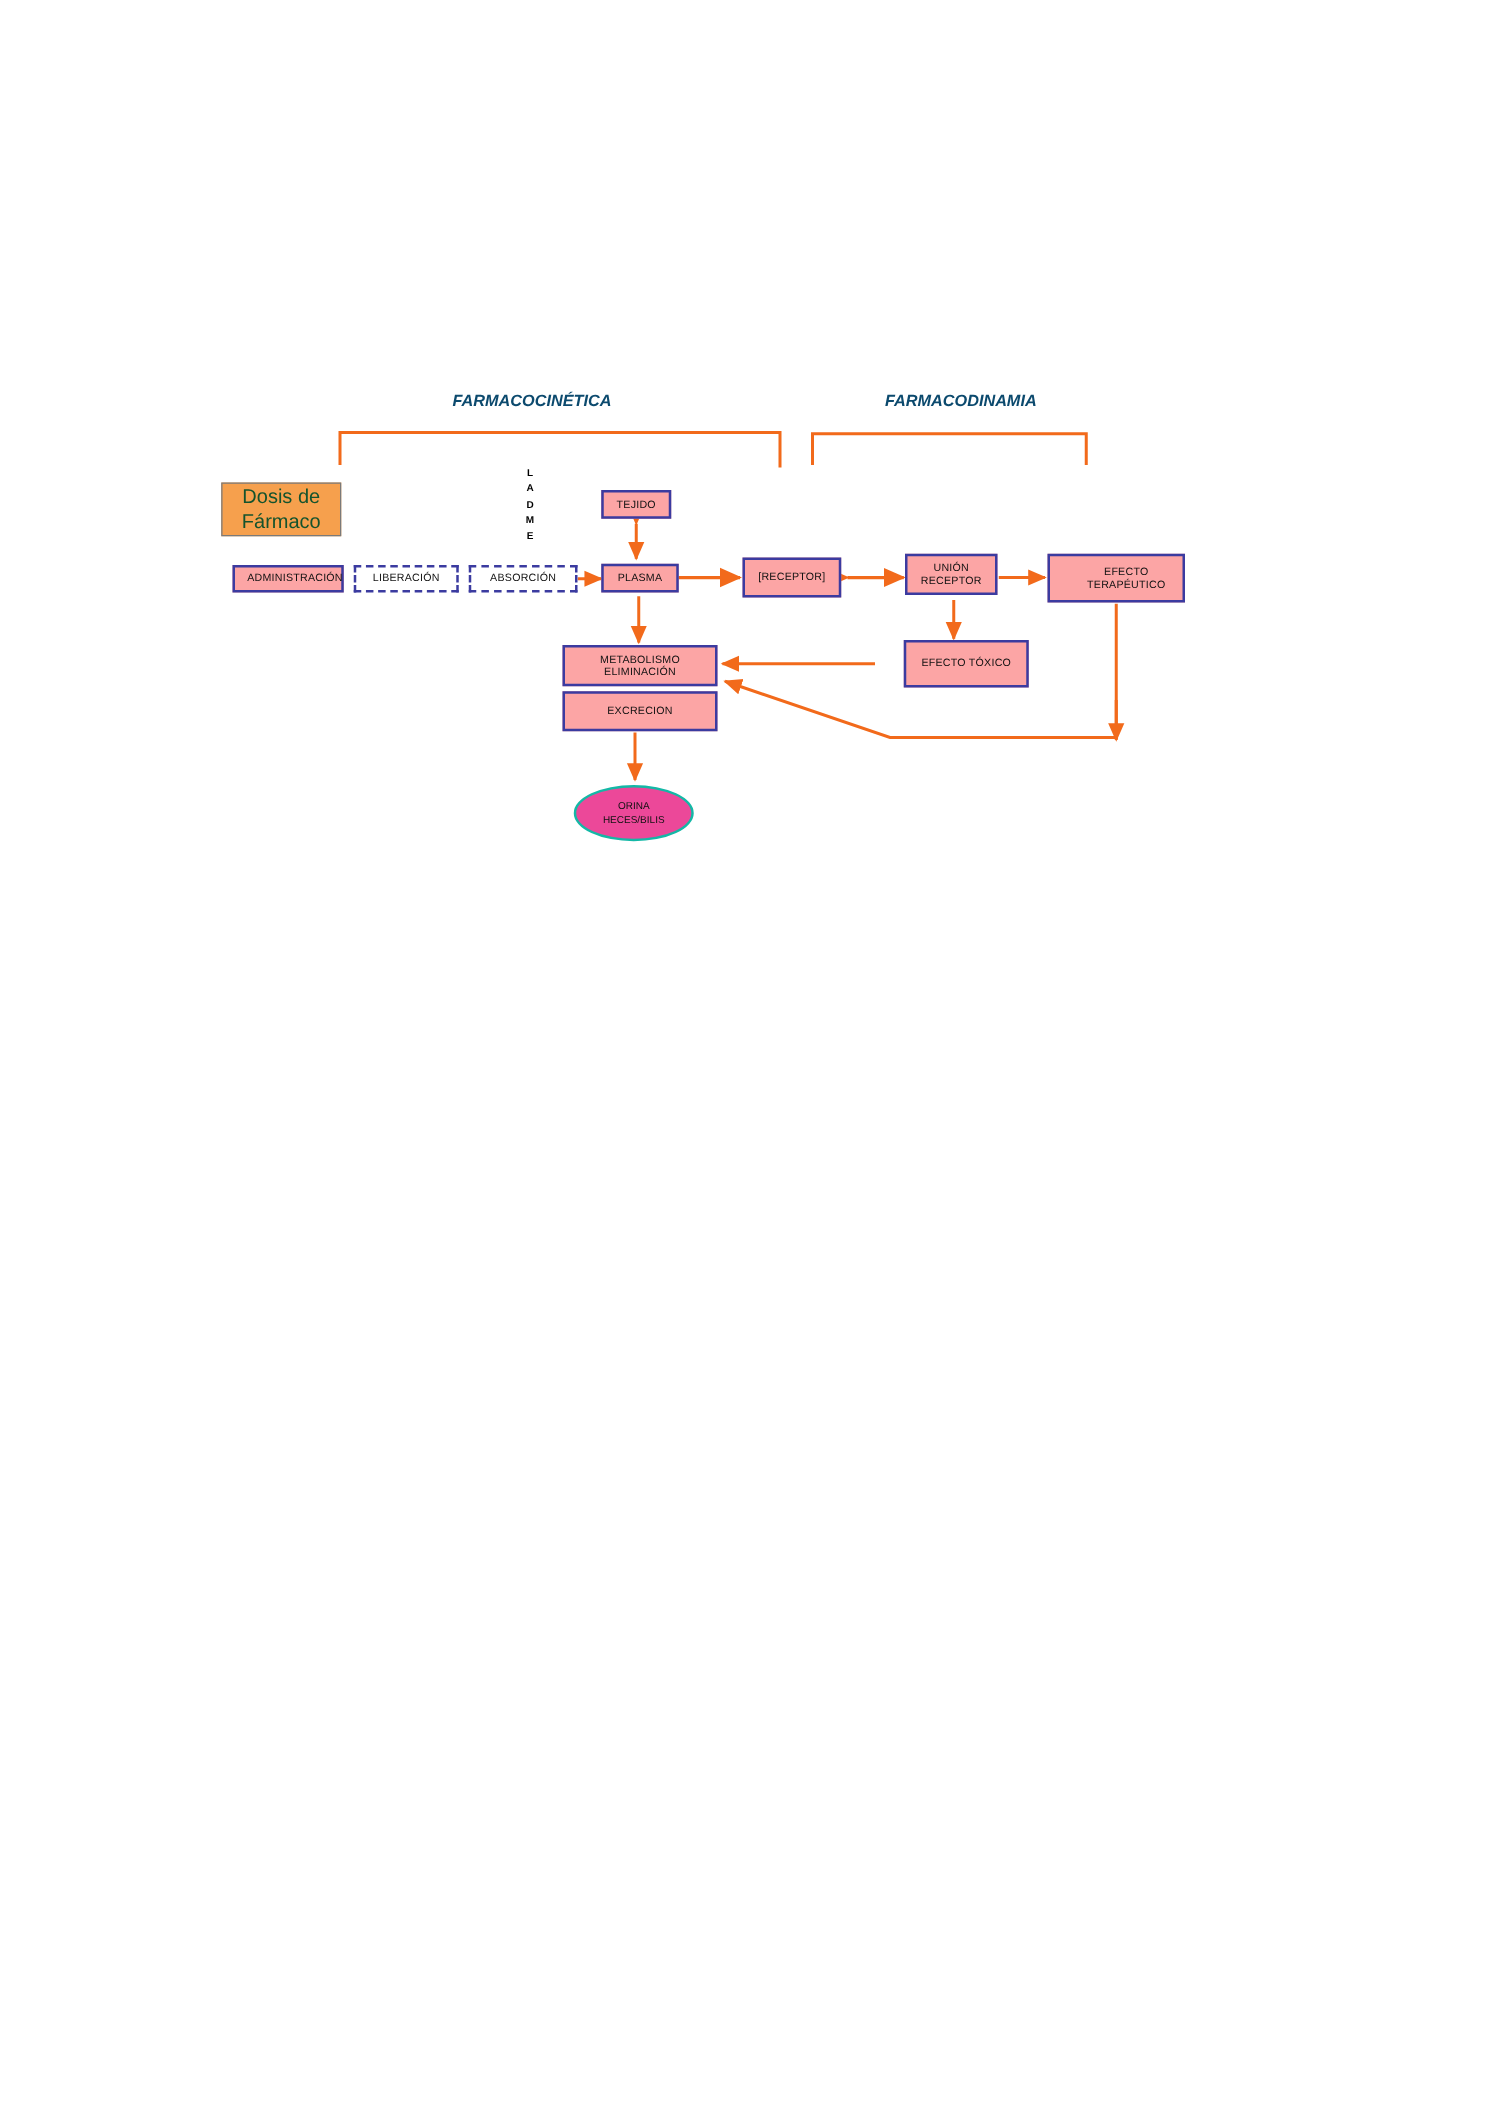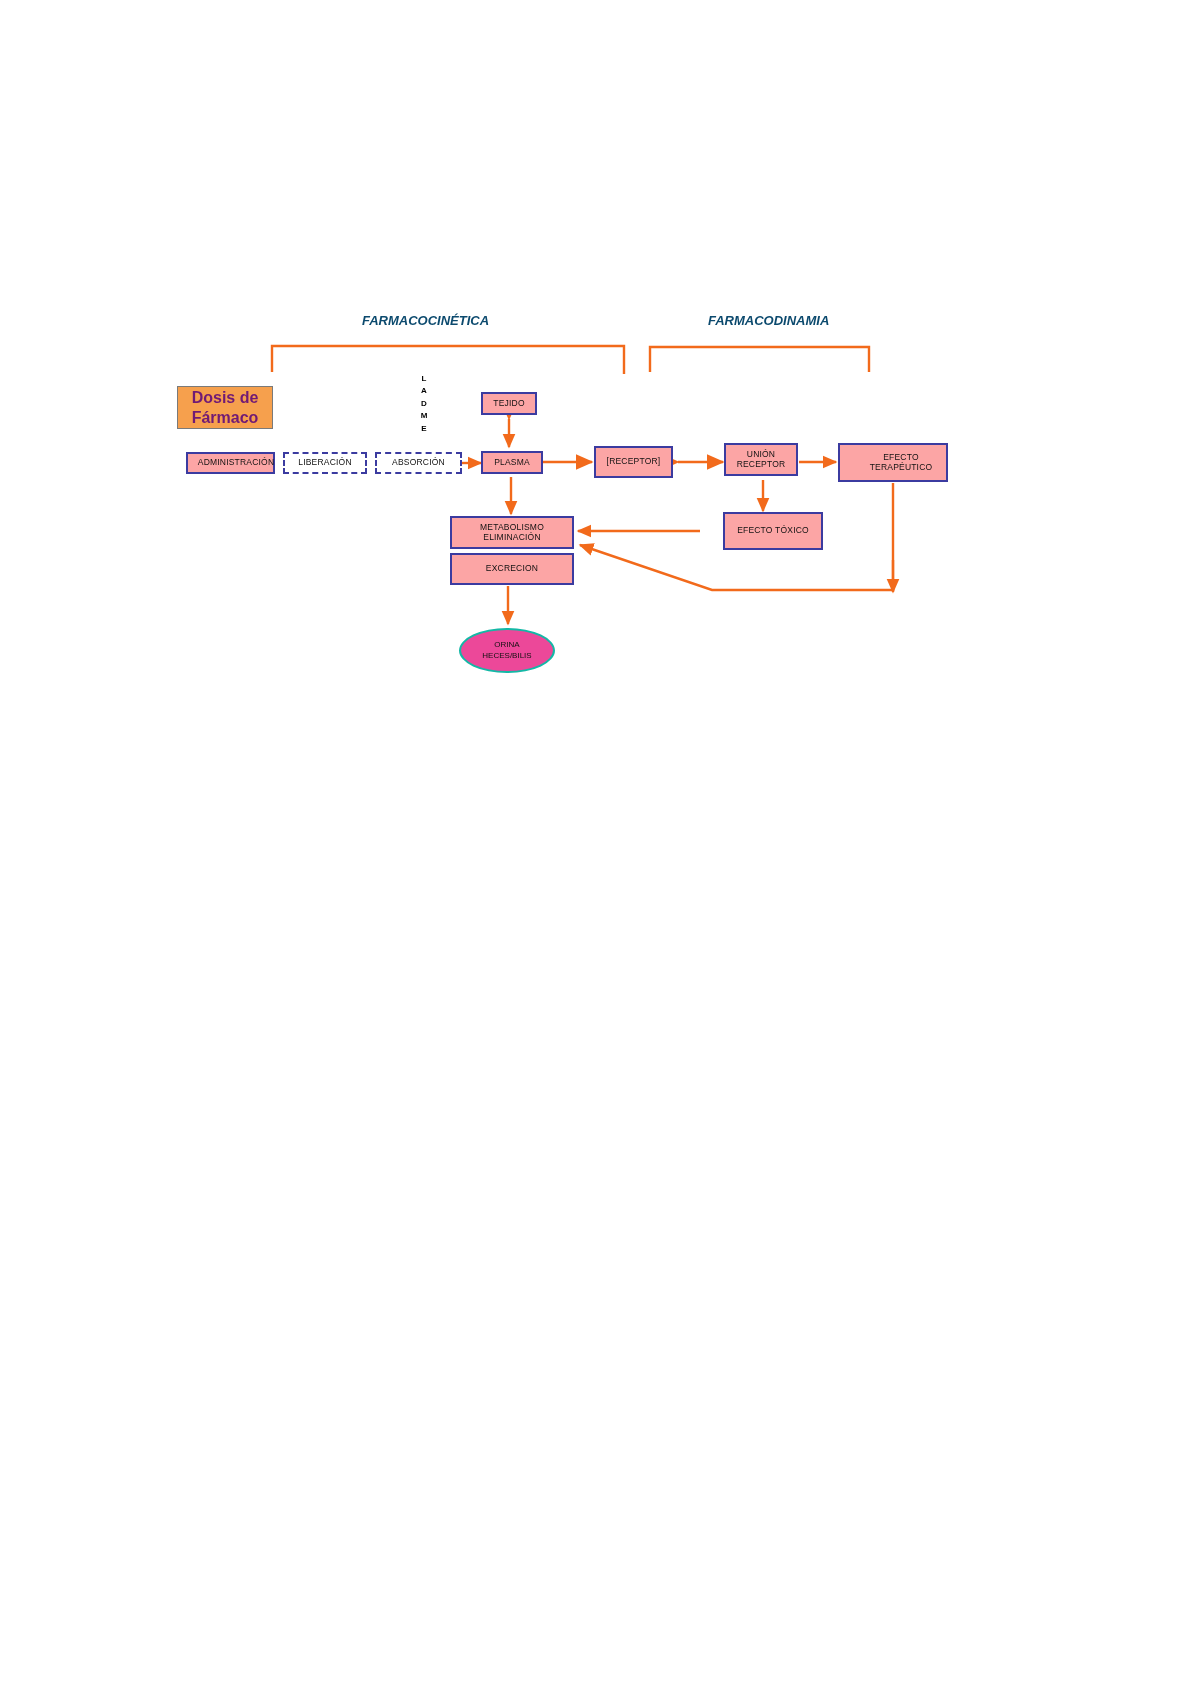--- a/index.html
+++ b/index.html
@@ -5,22 +5,22 @@
   html,body{margin:0;padding:0;background:#ffffff;}
   body{width:1191px;height:1684px;position:relative;
        font-family:"Liberation Sans","DejaVu Sans",sans-serif;color:#1a1a6e;}
   #canvas{position:absolute;left:0;top:0;width:1191px;height:1684px;}
   .node{position:absolute;box-sizing:border-box;display:flex;align-items:center;
         justify-content:center;text-align:center;line-height:1.15;}
   .nbox{border:2.5px solid #3b3ba0;background:#fca5a5;color:#111111;
         font-size:8.5px;letter-spacing:.2px;}
   .ndash{border:2.5px dashed #3b3ba0;background:#ffffff;color:#111111;
         font-size:8.5px;letter-spacing:.2px;}
-  .dose{border:1.5px solid #7a7a7a;background:#F6A04D;color:#701a75;
-        font-weight:bold;font-size:16px;line-height:1.25;}
+  .dose{border:1.5px solid #7a7a7a;background:#F6A04D;color:#14532d;
+        font-weight:normal;font-size:16px;line-height:1.25;}
   .ellipse{border:2px solid #14b8a6;background:#ec4899;border-radius:50%;
         color:#111111;font-size:8px;line-height:1.3;}
   .brlabel{position:absolute;font-style:italic;font-weight:bold;font-size:13px;
         color:#0c4a6e;white-space:nowrap;}
   .ladme{position:absolute;font-size:8px;font-weight:bold;color:#000;
         line-height:1.55;text-align:center;}
   svg{position:absolute;left:0;top:0;width:1191px;height:1684px;overflow:visible;}
 </style>
 </head>
 <body>

